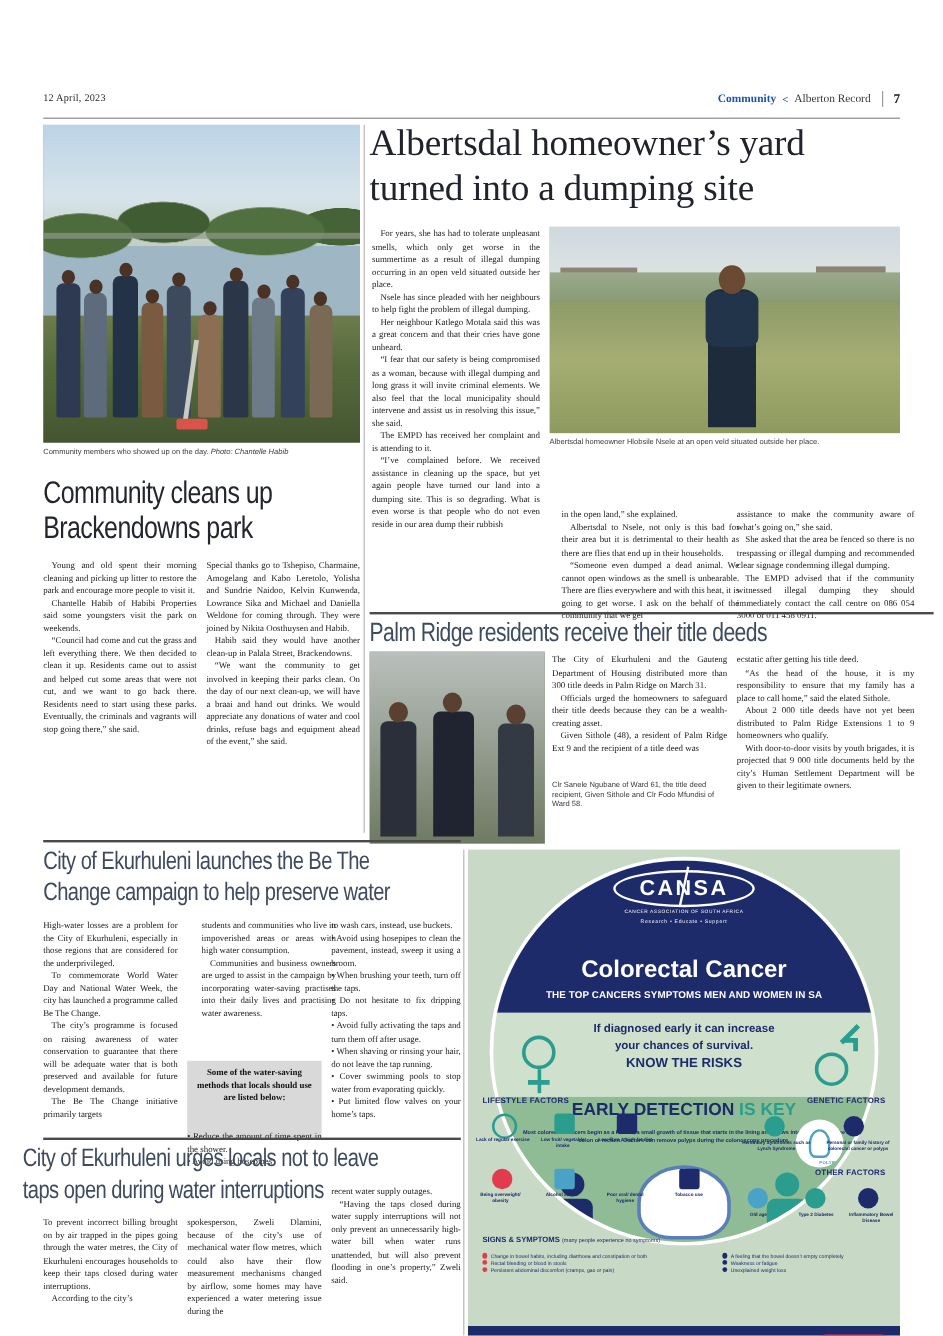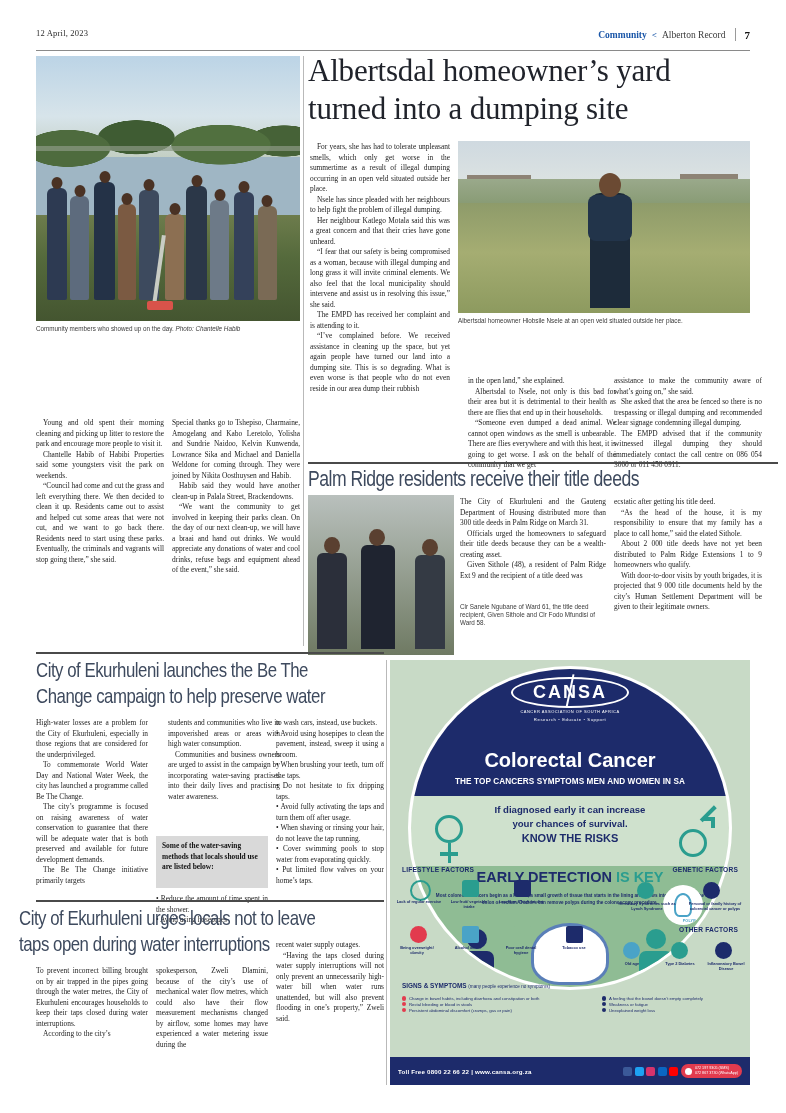--- a/index.html
+++ b/index.html
@@ -4,21 +4,21 @@
 <style>
   html,body{margin:0;padding:0;}
   body{
     width:786px;height:1113px;
     background:#ffffff;
     font-family:"Liberation Serif", serif;
     color:#1a1a1a;
     position:relative;
     overflow:hidden;
   }
-  .page{position:absolute;inset:0;padding:0;}
+  .page{position:absolute;inset:0;padding:0;margin-top:48px;}
 
   
   .masthead{
     position:absolute;left:36px;top:28px;width:714px;height:22px;
     border-bottom:1.2px solid #8a8a8a;
     display:flex;align-items:flex-start;justify-content:space-between;
   }
   .masthead .date{font-size:8.5px;letter-spacing:.2px;color:#2b2b2b;font-family:"Liberation Serif",serif;}
   .masthead .right{display:flex;align-items:center;gap:5px;font-size:9.5px;}
   .mh-community{color:#1a56a8;font-weight:bold;font-family:"Liberation Serif",serif;}
@@ -227,20 +227,26 @@
         <span class="head"></span>
       </div>
     <div class="rake"></div>
       <div class="rakehead"></div>
   </div>
 
   <div style="position:absolute;left:36px;top:325px;width:264px;" class="caption">
     <span>Community members who showed up on the day. </span><i>Photo: Chantelle Habib</i>
   </div>
 
+  <div style="position:absolute;left:36px;top:348px;width:330px;height:62px;">
+    <div class="hl-sans" style="font-size:26px;line-height:1.12;width:400px;">
+      <div>Community cleans up</div>
+      <div>Brackendowns park</div>
+    </div>
+  </div>
 
   <div class="body-col" id="bd-c1" style="position:absolute;left:36px;top:418px;width:128px;">
       <p>Young and old spent their morning cleaning and picking up litter to restore the park and encourage more people to visit it.</p>
       <p>Chantelle Habib of Habibi Properties said some youngsters visit the park on weekends.</p>
       <p>“Council had come and cut the grass and left everything there. We then decided to clean it up. Residents came out to assist and helped cut some areas that were not cut, and we want to go back there. Residents need to start using these parks. Eventually, the criminals and vagrants will stop going there,” she said.</p>
     </div>
   <div class="body-col" id="bd-c2" style="position:absolute;left:172px;top:418px;width:128px;">
       <p class="first">Special thanks go to Tshepiso, Charmaine, Amogelang and Kabo Leretolo, Yolisha and Sundrie Naidoo, Kelvin Kunwenda, Lowrance Sika and Michael and Daniella Weldone for coming through. They were joined by Nikita Oosthuysen and Habib.</p>
       <p>Habib said they would have another clean-up in Palala Street, Brackendowns.</p>
       <p>“We want the community to get involved in keeping their parks clean. On the day of our next clean-up, we will have a braai and hand out drinks. We would appreciate any donations of water and cool drinks, refuse bags and equipment ahead of the event,” she said.</p>
@@ -326,21 +332,21 @@
   <div class="body-col" id="bc-c1" style="position:absolute;left:36px;top:718px;width:112px;">
       <p class="first">High-water losses are a problem for the City of Ekurhuleni, especially in those regions that are considered for the underprivileged.</p>
       <p>To commemorate World Water Day and National Water Week, the city has launched a programme called Be The Change.</p>
       <p>The city’s programme is focused on raising awareness of water conservation to guarantee that there will be adequate water that is both preserved and available for future development demands.</p>
       <p>The Be The Change initiative primarily targets</p>
     </div>
   <div class="body-col" id="bc-c2" style="position:absolute;left:168px;top:718px;width:112px;">
       <p class="first">students and communities who live in impoverished areas or areas with high water consumption.</p>
       <p>Communities and business owners are urged to assist in the campaign by incorporating water-saving practises into their daily lives and practising water awareness.</p>
     </div>
-  <div class="greybox" id="bc-box" style="left:156px;top:836px;width:112px;height:52px;">Some of the water-saving methods that locals should use are listed below:</div>
+  <div class="greybox" id="bc-box" style="left:156px;top:836px;width:112px;height:64px;text-align:center;">Some of the water-saving methods that locals should use are listed below:</div>
   <div class="body-col" id="bc-c2b" style="position:absolute;left:156px;top:894px;width:112px;">
       <p class="first">• Reduce the amount of time spent in the shower.</p>
       <p class="first">• Avoid using hosepipes</p>
     </div>
   <div class="body-col" id="bc-c3" style="position:absolute;left:276px;top:718px;width:108px;">
       <p class="first">to wash cars, instead, use buckets.</p>
       <p class="first">• Avoid using hosepipes to clean the pavement, instead, sweep it using a broom.</p>
       <p class="first">• When brushing your teeth, turn off the taps.</p>
       <p class="first">• Do not hesitate to fix dripping taps.</p>
       <p class="first">• Avoid fully activating the taps and turn them off after usage.</p>

